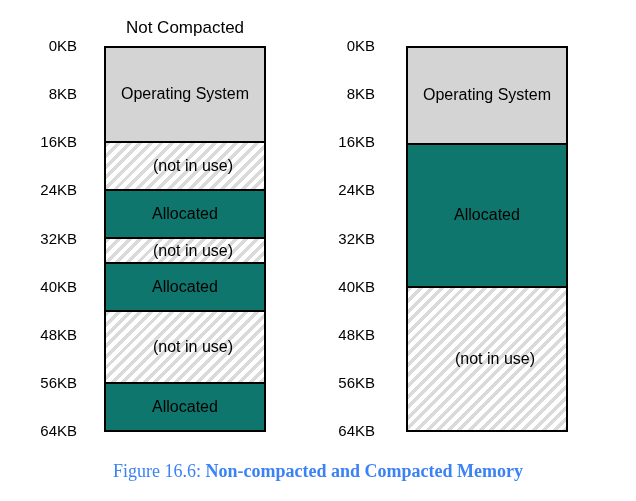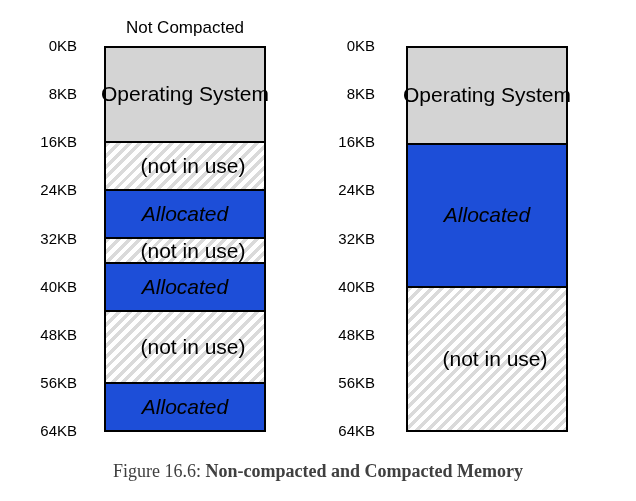--- a/index.html
+++ b/index.html
@@ -19,29 +19,29 @@
   .membox{
     position:absolute;top:46px;width:162px;height:386px;
     border:2px solid #000;box-sizing:border-box;
     display:flex;flex-direction:column;background:#fff;
   }
   .seg{
     flex-basis:0;min-height:0;display:flex;align-items:center;justify-content:center;
   }
   .seg:not(:last-child){border-bottom:2px solid #000;}
   .seg.os{background:#d4d4d4;}
-  .seg.alloc{background:#1d4ed8;font-style:italic;}
+  .seg.alloc{background:#0f766e;}
   .seg.free{
     background:repeating-linear-gradient(135deg,#dadada 0px,#dadada 3.5px,#ffffff 3.5px,#ffffff 7.5px);
     padding-left:16px;
   }
-  .seg-label{font-size:21px;line-height:16px;white-space:nowrap;}
+  .seg-label{font-size:16px;line-height:16px;white-space:nowrap;}
   .caption{
     position:absolute;top:460px;left:0;width:636px;text-align:center;
-    font-family:"Liberation Serif",serif;font-size:18px;line-height:22px;color:#404040;
+    font-family:"Liberation Serif",serif;font-size:18px;line-height:22px;color:#3b82f6;
   }
   .caption .bold{font-weight:bold;}
 </style>
 </head>
 <body>
 
 <div class="canvas">
 
   <div class="diagram-title" style="left:104px;width:162px;">Not Compacted</div>
 

